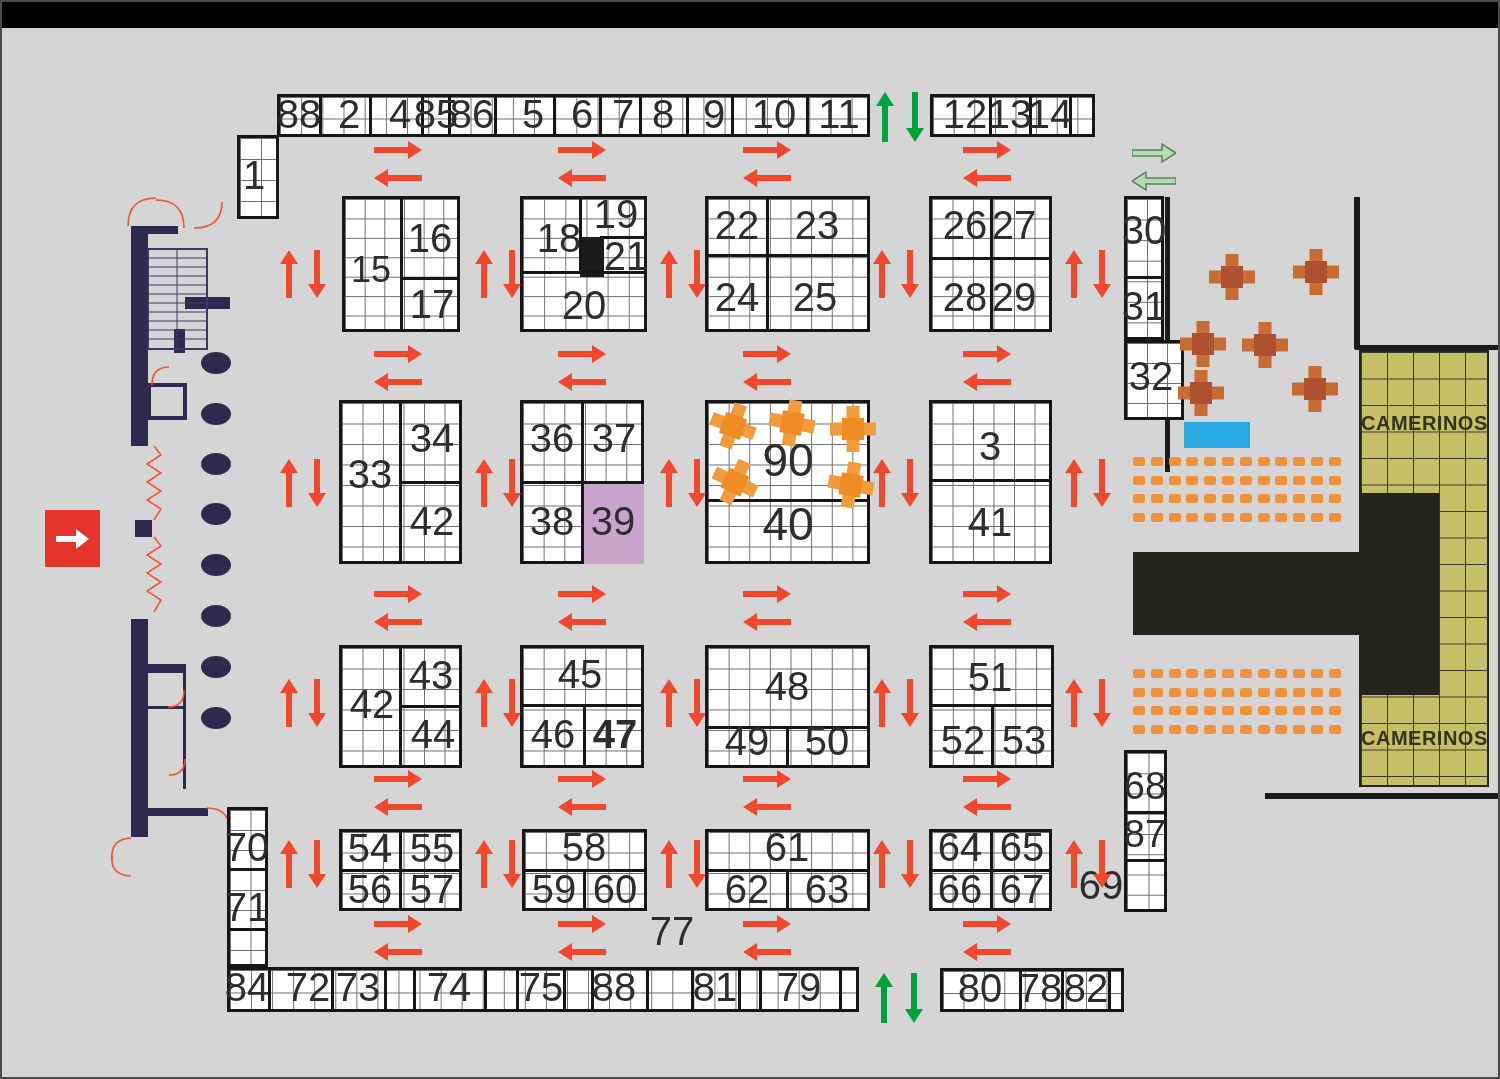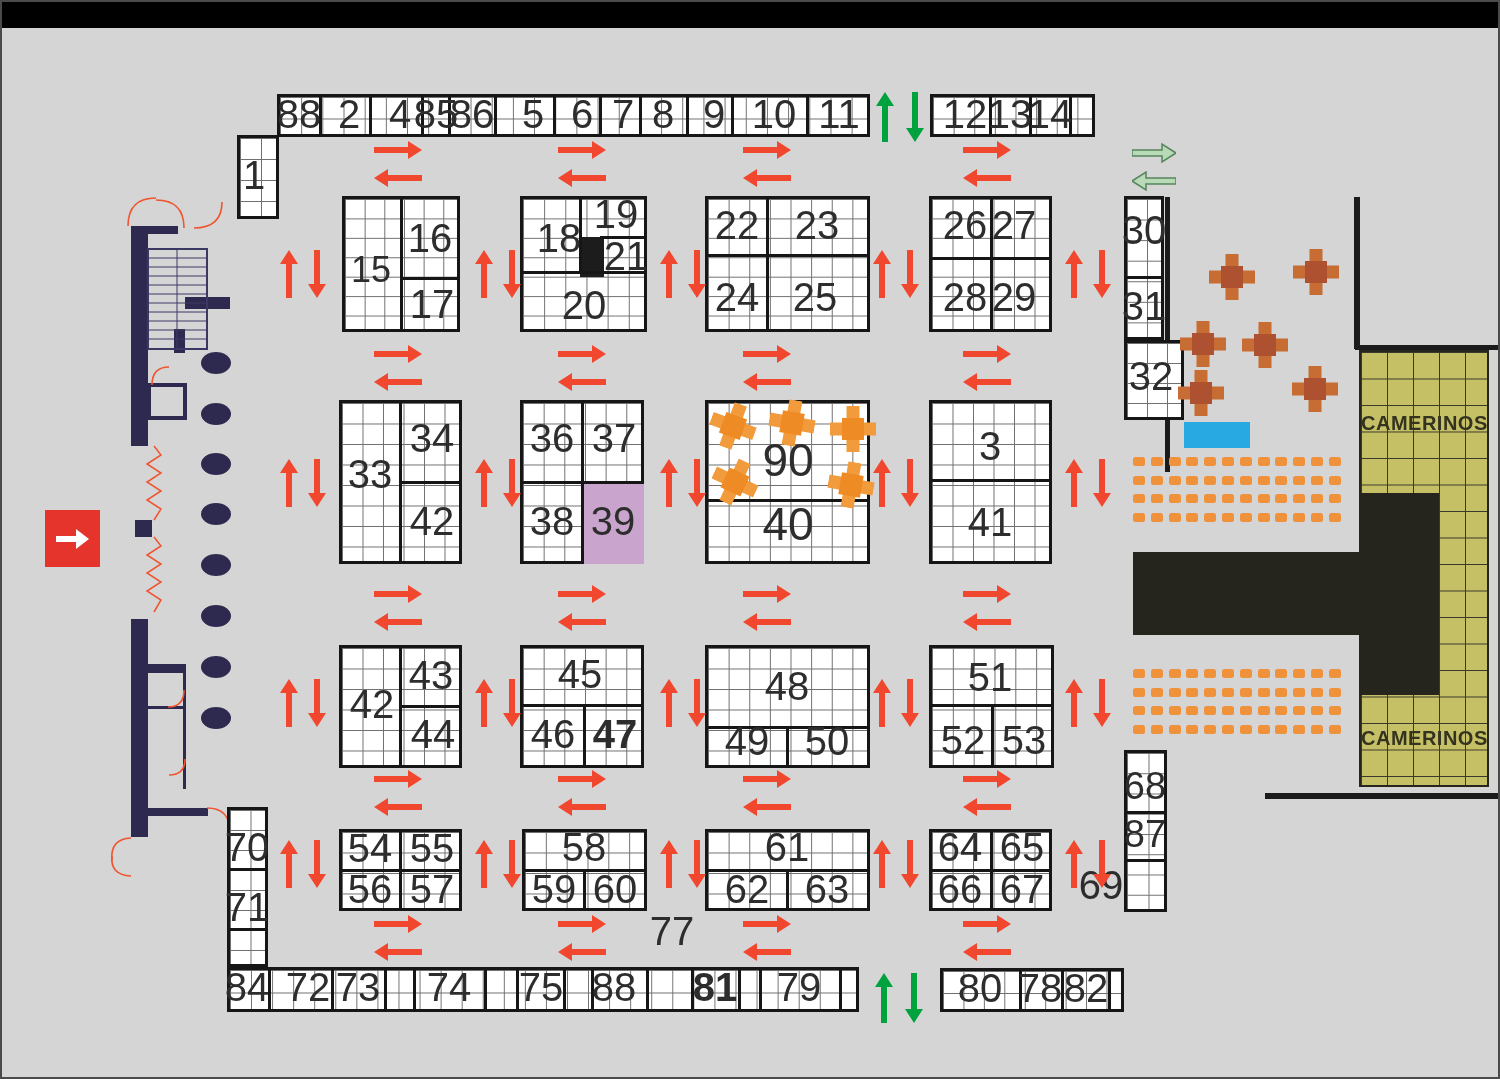--- a/index.html
+++ b/index.html
@@ -289,21 +289,21 @@
     <div class="abs tk" style="left: 735.5px; top: 965px; width: 3px; height: 45px;"></div>
     <div class="abs tk" style="left: 756.5px; top: 965px; width: 3px; height: 45px;"></div>
     <div class="abs tk" style="left: 836.5px; top: 965px; width: 3px; height: 45px;"></div>
     <div class="abs num" style="left: 245px; top: 987px; font-size: 40px;">84</div>
     <div class="abs num" style="left: 306px; top: 987px; font-size: 40px;">72</div>
     <div class="abs num" style="left: 356px; top: 987px; font-size: 40px;">73</div>
     <div class="abs num" style="left: 447px; top: 987px; font-size: 40px;">74</div>
     <div class="abs num" style="left: 539px; top: 987px; font-size: 40px;">75</div>
     <div class="abs num" style="left: 612px; top: 987px; font-size: 40px;">88</div>
     <div class="abs num" style="left: 670px; top: 931px; font-size: 40px;">77</div>
-    <div class="abs num" style="left: 713px; top: 987px; font-size: 40px; font-weight: bold;">81</div>
+    <div class="abs num" style="left: 713px; top: 987px; font-size: 40px;">81</div>
     <div class="abs num" style="left: 797px; top: 987px; font-size: 40px;">79</div>
     <div class="abs block" style="left: 938px; top: 966px; width: 184px; height: 44px; background-size: 20.4444px 22px;"></div>
     <div class="abs tk" style="left: 1016.5px; top: 966px; width: 3px; height: 44px;"></div>
     <div class="abs tk" style="left: 1058.5px; top: 966px; width: 3px; height: 44px;"></div>
     <div class="abs tk" style="left: 1105.5px; top: 966px; width: 3px; height: 44px;"></div>
     <div class="abs num" style="left: 978px; top: 988px; font-size: 40px;">80</div>
     <div class="abs num" style="left: 1038px; top: 988px; font-size: 40px;">78</div>
     <div class="abs num" style="left: 1084px; top: 988px; font-size: 40px;">82</div>
     <div class="abs arr" style="left: 372px; top: 137px;">
       <svg width="48" height="22">

